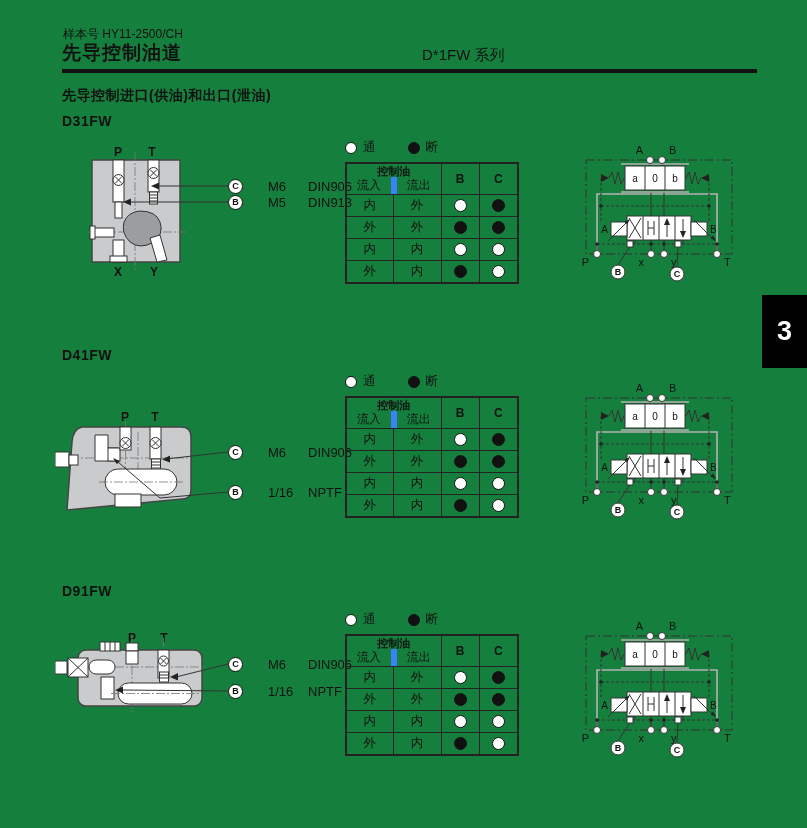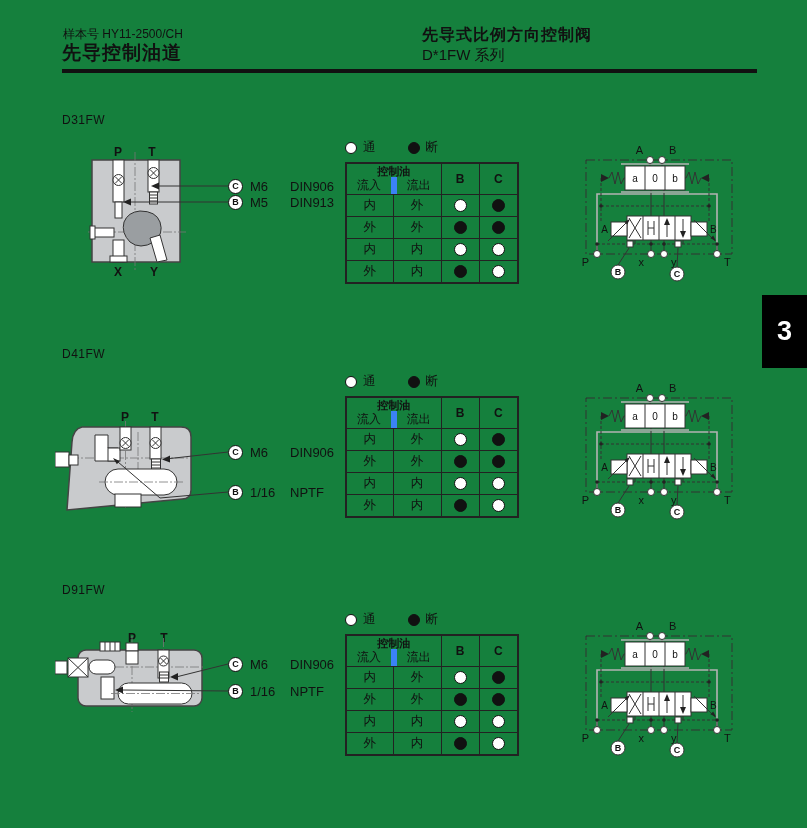--- a/index.html
+++ b/index.html
@@ -6,31 +6,31 @@
   .page { position:relative; width:807px; height:828px; background:#15803d;
           font-family:"Liberation Sans",sans-serif; color:#111; overflow:hidden; }
   .abs { position:absolute; }
 
   .doc-number   { position:absolute; left:63px;  top:26px; font-size:12px; }
   .doc-title    { position:absolute; left:62px;  top:40px; font-size:19px; font-weight:bold; letter-spacing:1px; }
   .product-title{ position:absolute; left:422px; top:25px; font-size:16px; font-weight:bold; letter-spacing:1px; }
   .series       { position:absolute; left:422px; top:46px; font-size:15px; font-weight:normal; }
   .rule         { position:absolute; left:62px;  top:69px; width:695px; height:4px; background:#111; }
   .section-title{ position:absolute; left:62px;  top:87px; font-size:14px; font-weight:bold; letter-spacing:0.5px; }
-  .model-title  { position:absolute; left:62px;  font-size:12px; font-weight:normal; letter-spacing:0.5px; }
+  .model-title  { position:absolute; left:62px;  font-size:14px; font-weight:bold; letter-spacing:0.5px; }
 
   .side-tab { position:absolute; left:762px; top:295px; width:45px; height:73px; background:#000;
               color:#fff; display:flex; align-items:center; justify-content:center;
               font-size:27px; font-weight:bold; }
 
   .spec-row { position:absolute; display:flex; align-items:center; gap:7px; font-size:13px; height:16px; }
   .tag-circle { width:15px; height:15px; border:1.3px solid #111; border-radius:50%;
                 font-size:9px; font-weight:bold; display:flex; align-items:center;
                 justify-content:center; box-sizing:border-box; background:#fff; }
-  .spec-thread { min-width:33px; }
+  .spec-thread { min-width:33px;margin-left:18px; }
 
   .legend { display:flex; align-items:center; gap:6px; font-size:12.5px; height:15px; margin-bottom:7px; }
   .legend .gap { width:20px; }
   .dot { width:12px; height:12px; border:1.4px solid #111; border-radius:50%;
          display:inline-block; box-sizing:border-box; background:#fff; vertical-align:middle; }
   .dot.filled { background:#111; }
 
   table.ctrl { border-collapse:collapse; width:172px; border:2px solid #222; table-layout:fixed; }
   table.ctrl th, table.ctrl td { border:1px solid #222; text-align:center; padding:0; }
   table.ctrl td { height:21px; font-size:12.5px; line-height:21px; }
@@ -48,23 +48,23 @@
   .ln  { stroke:#333; stroke-width:1; fill:none; }
   .chain { stroke:#777; stroke-width:0.8; fill:none; stroke-dasharray:9 2 2 2; }
 </style>
 </head>
 <body>
 
 <div class="page">
 
   <div class="doc-number">样本号 HY11-2500/CH</div>
   <div class="doc-title">先导控制油道</div>
-  <div class="product-title">先导式比例方向控制阀</div>
   <div class="series">D*1FW 系列</div>
   <div class="rule"></div>
+  <div class="section-title">先导控制进口(供油)和出口(泄油)</div>
   <div class="side-tab">3</div>
 
   <div class="model-title" style="top:113px">D31FW</div>
 
   <svg class="abs" style="left:88px;top:140px" width="140" height="150" viewBox="0 0 140 150">
     <text x="30" y="16" text-anchor="middle" font-size="12" font-weight="bold">P</text>
     <text x="64" y="16" text-anchor="middle" font-size="12" font-weight="bold">T</text>
     <rect x="4" y="20" width="88" height="102" class="blk"></rect>
     <path d="M47,12 V132" class="chain"></path>
     <path d="M0,92 H98" class="chain"></path>

